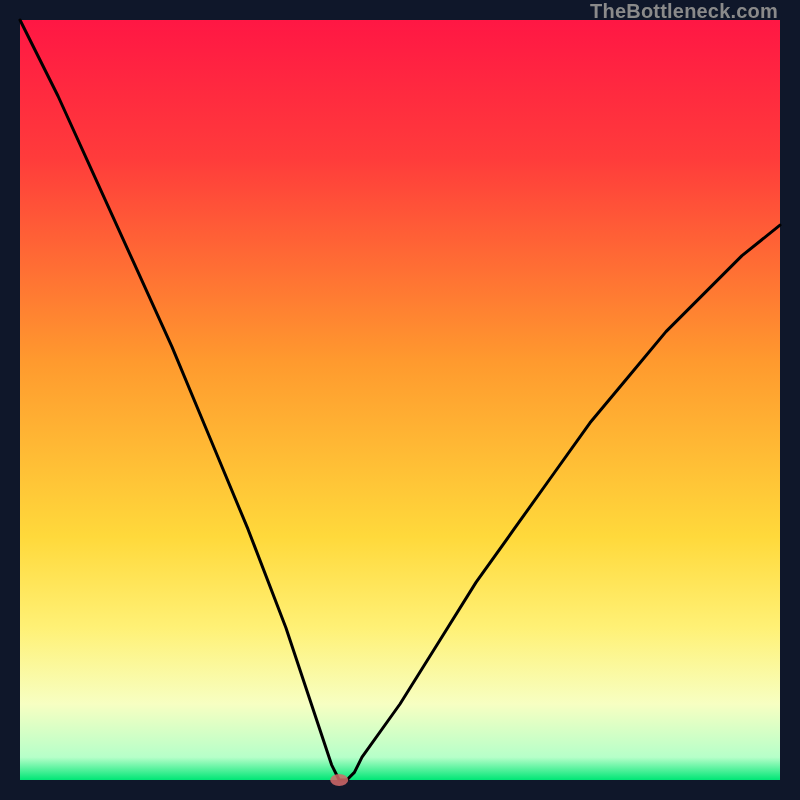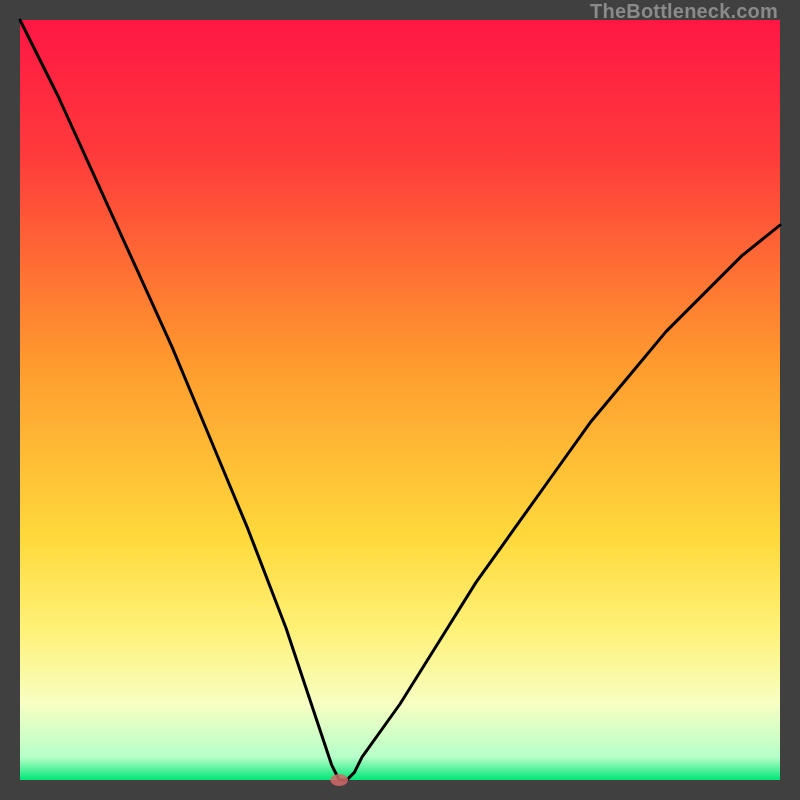--- a/index.html
+++ b/index.html
@@ -9,21 +9,21 @@
     height: 800px;
     background: #000;
     overflow: hidden;
   }
   .frame {
     position: absolute;
     left: 0;
     top: 0;
     width: 800px;
     height: 800px;
-    background: #404040;
+    background: #0f172a;
   }
   .plot-area {
     position: absolute;
     left: 20px;
     top: 20px;
     width: 760px;
     height: 760px;
     
   }
   .watermark {

